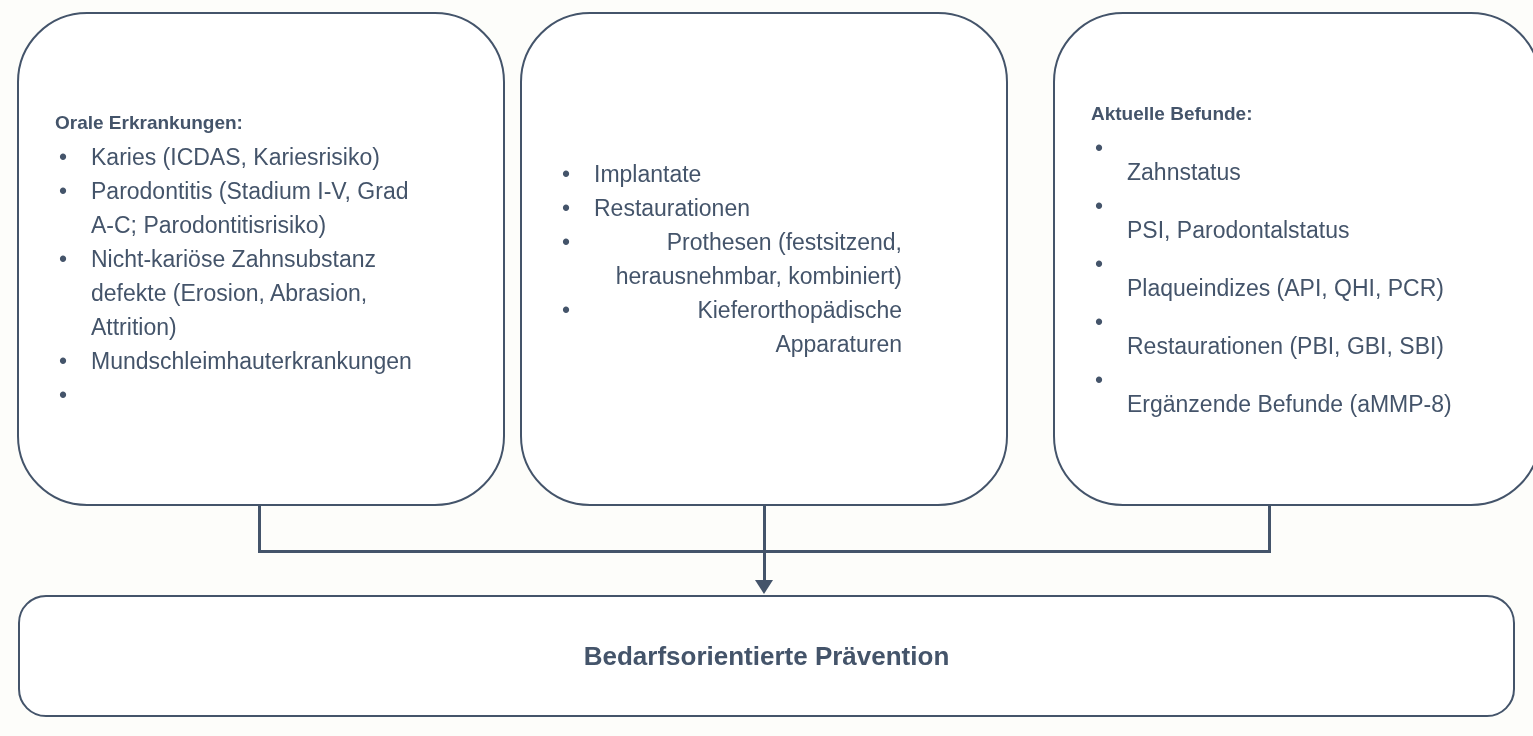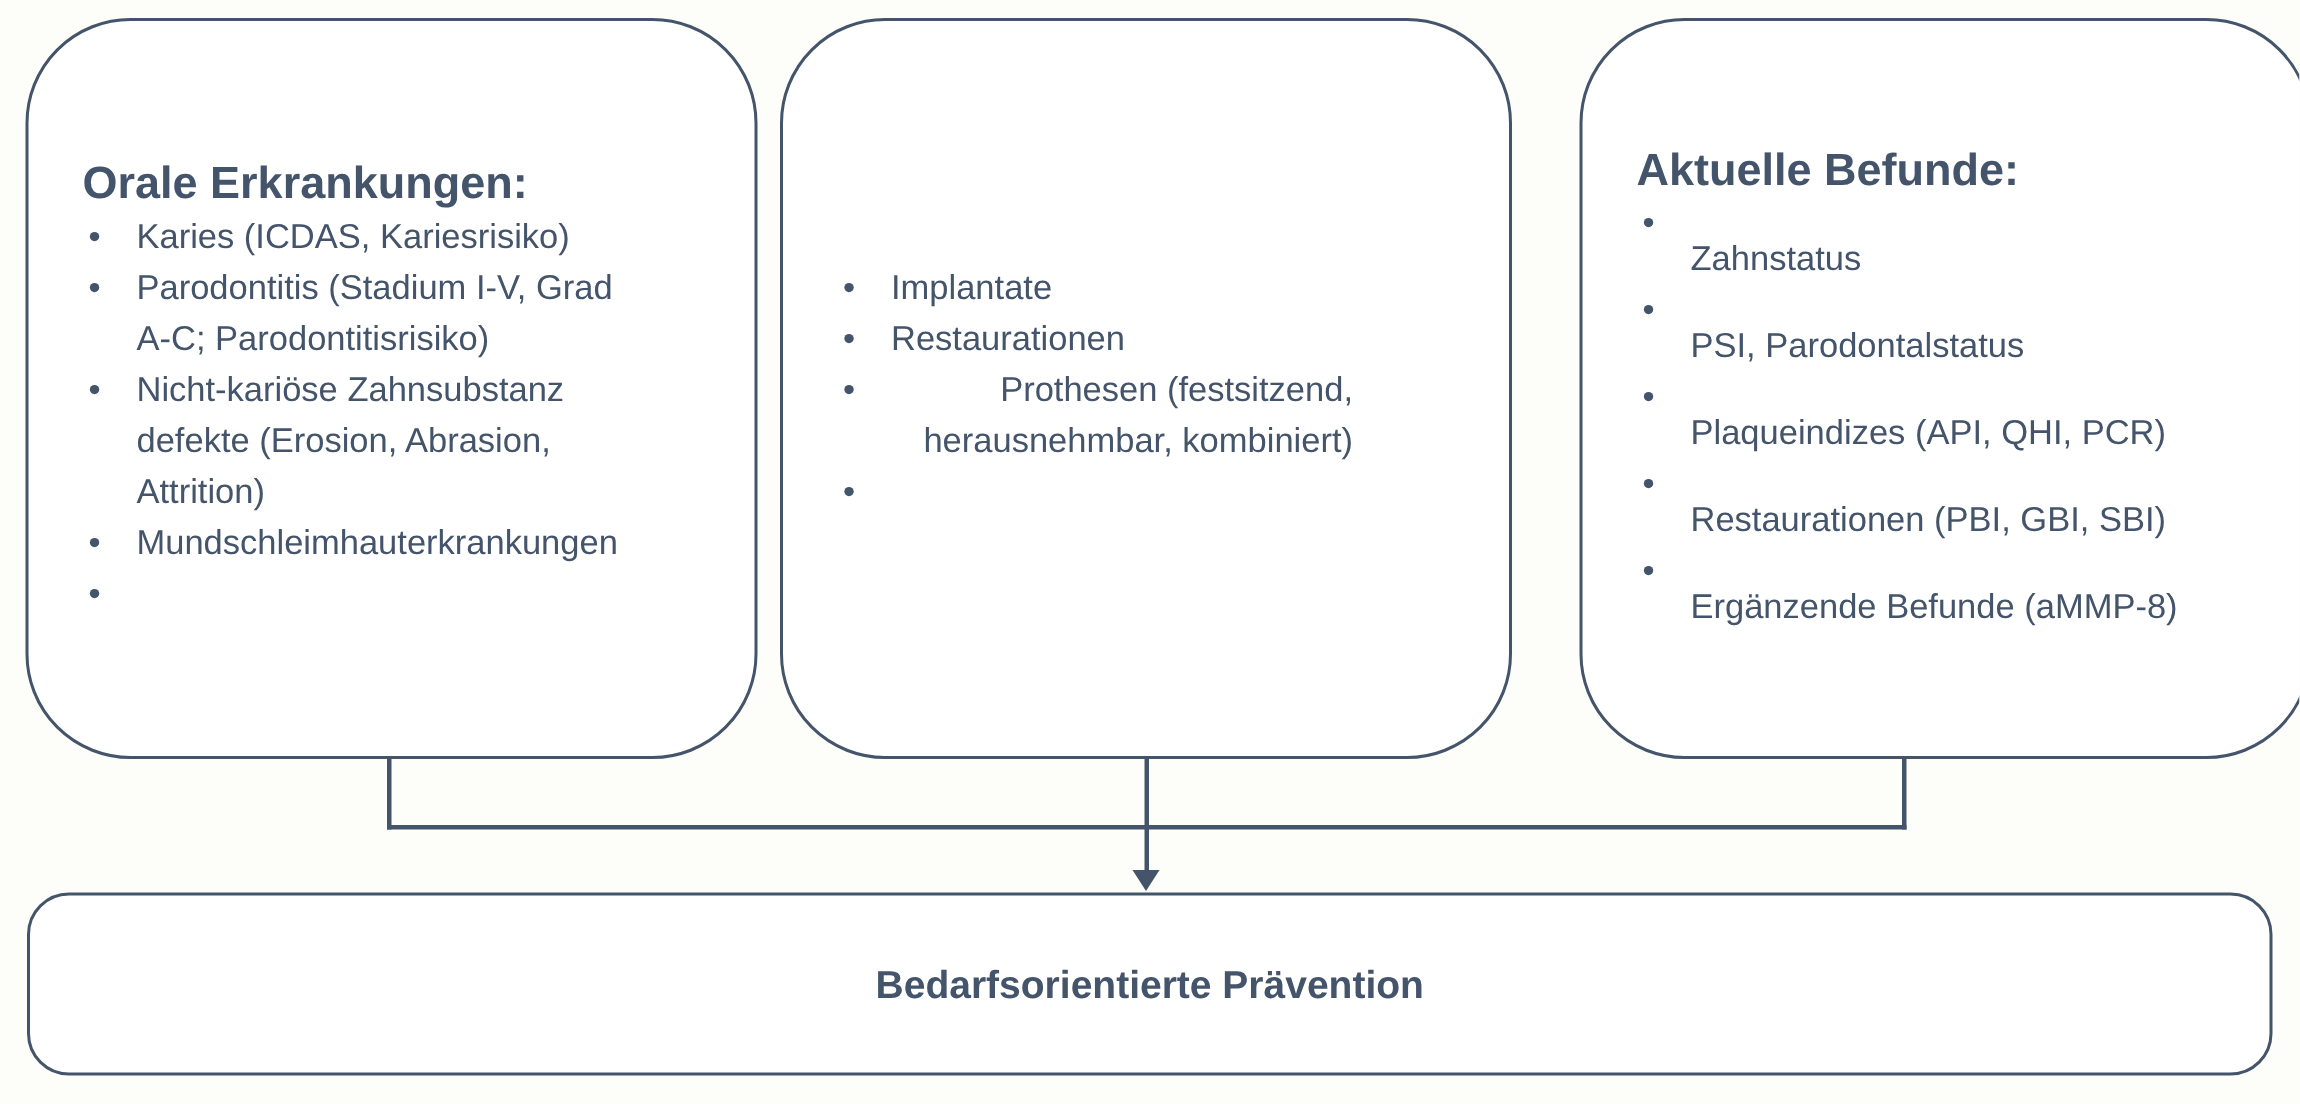--- a/index.html
+++ b/index.html
@@ -33,21 +33,21 @@
     position: absolute;
     inset: 0;
     display: flex;
     flex-direction: column;
     justify-content: center;
     padding-left: 36px;
     box-sizing: border-box;
   }
   .box-title {
     margin: 0;
-    font-size: 30px;
+    font-size: 19px;
     font-weight: bold;
     line-height: 34px;
     color: #44546A;
   }
   ul.bullets {
     margin: 0;
     padding: 0;
     list-style: none;
   }
   ul.bullets li {
@@ -147,20 +147,21 @@
           <li>
             <span class="bullet">•</span>
             <span class="btext">Restaurationen</span>
           </li>
           <li>
             <span class="bullet">•</span>
             <span class="btext">Prothesen (festsitzend, herausnehmbar, kombiniert)</span>
           </li>
           <li>
             <span class="bullet">•</span>
+            <span class="btext">Kieferorthopädische Apparaturen</span>
           </li>
         </ul>
     </div>
   </section>
 
   <section class="box box-right">
     <div class="box-content">
       <h3 class="box-title">Aktuelle Befunde:</h3>
       <ul class="bullets">
           <li>

